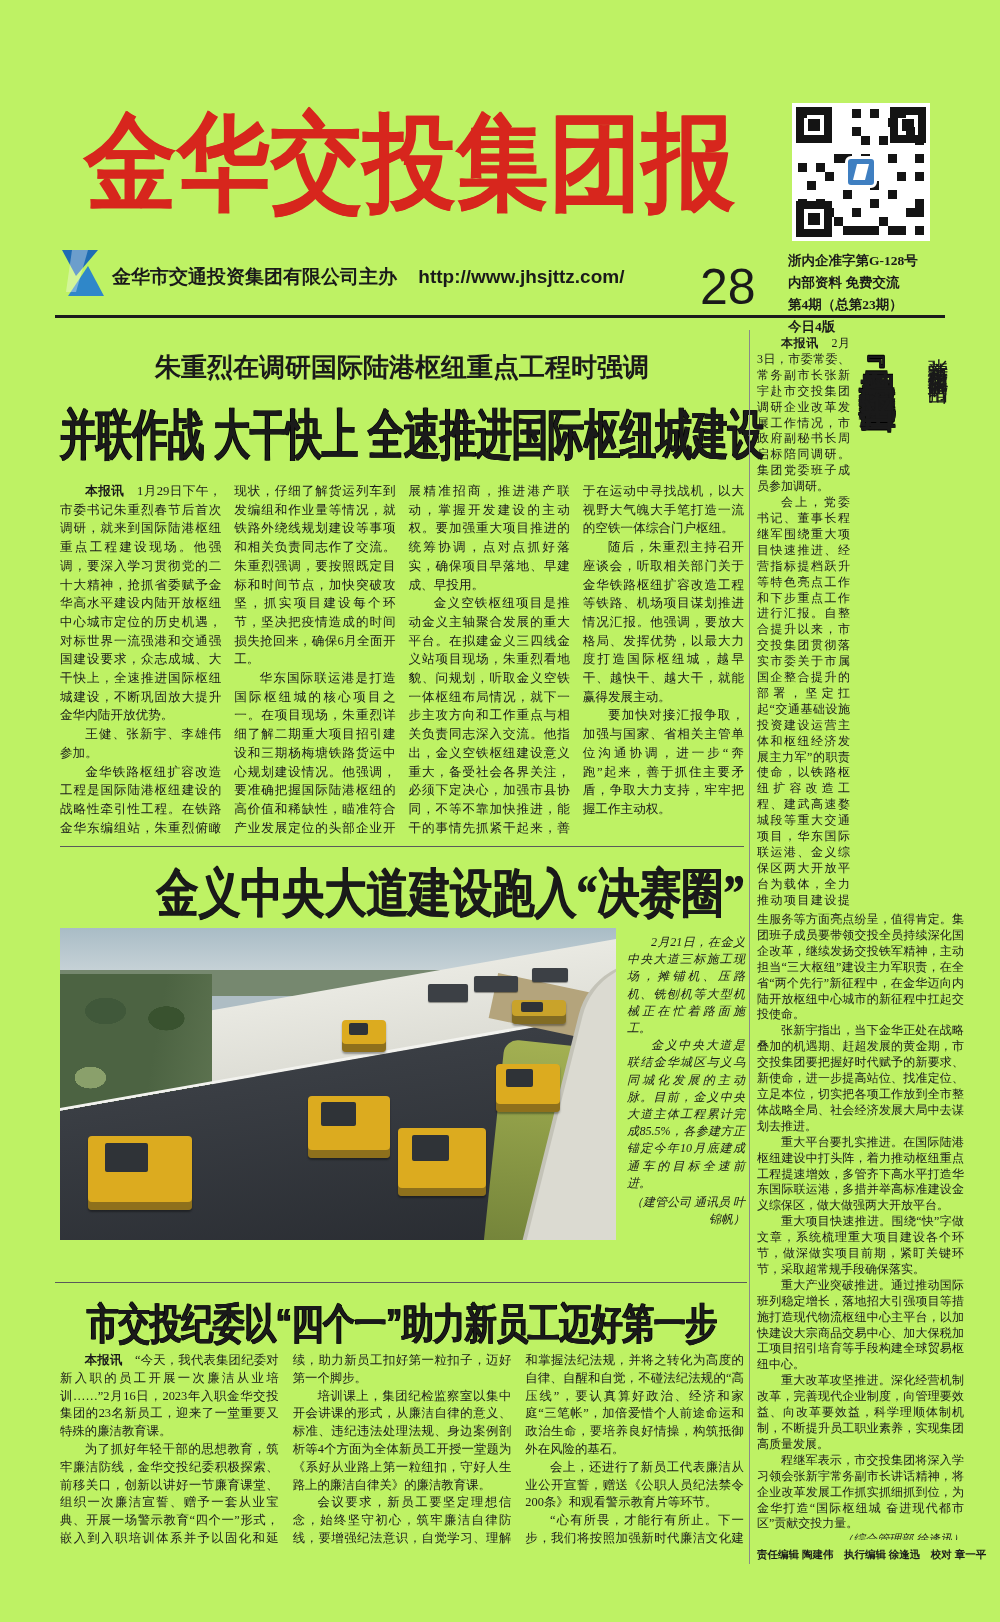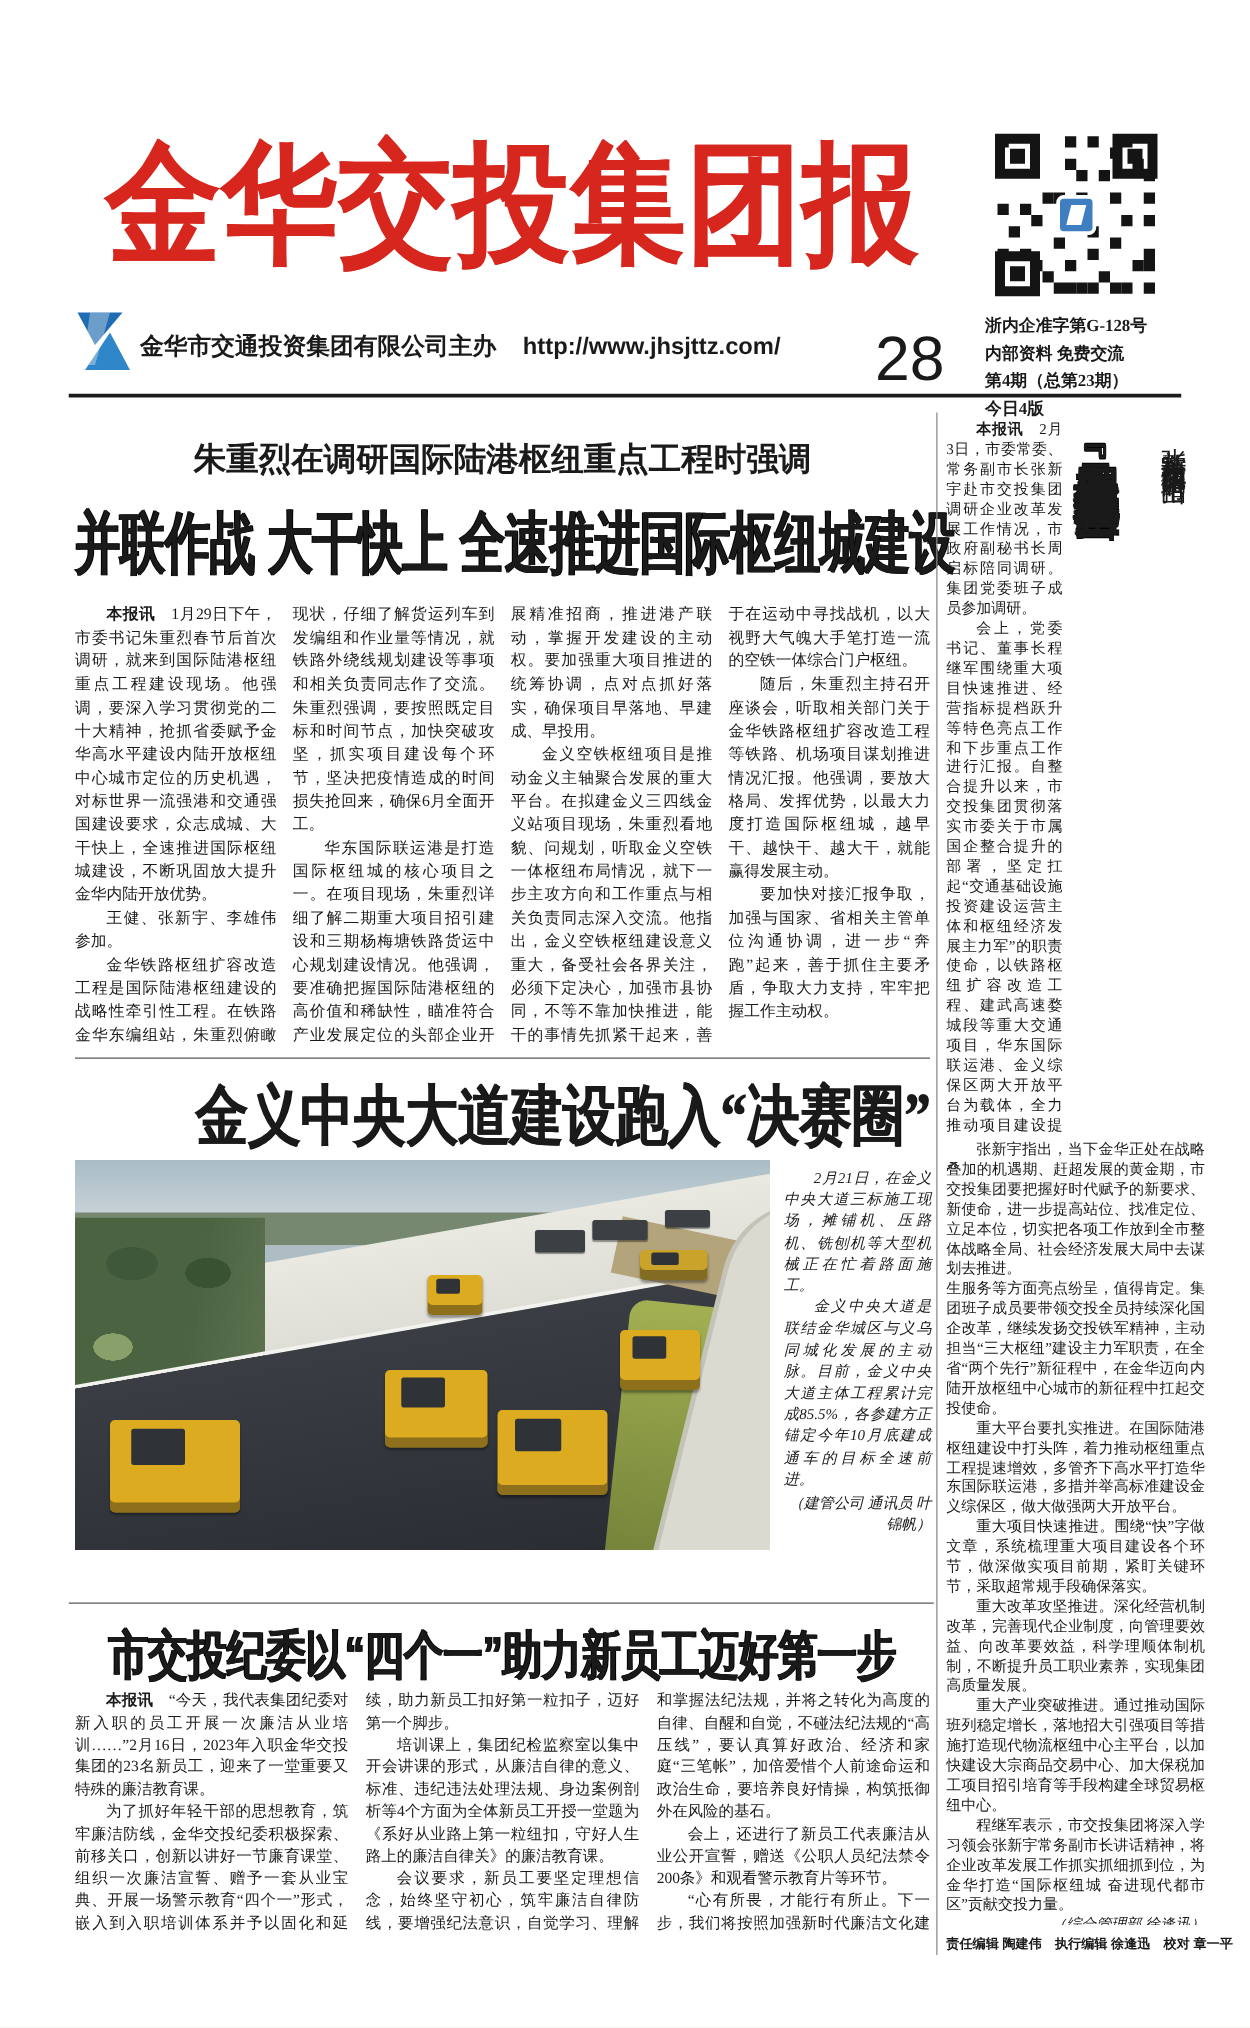--- a/index.html
+++ b/index.html
@@ -1,19 +1,19 @@
 <!DOCTYPE html>
 <html><head>
 <meta charset="utf-8">
 <style>
   * { margin:0; padding:0; box-sizing:border-box; }
   html,body { background:#e9e9e7; }
   .page {
     position:relative; width:1000px; height:1622px; margin:0 auto;
-    background:#ffffff; overflow:hidden; color:#1a1a1a;
+    background:#bef264; overflow:hidden; color:#1a1a1a;
     font-family:"Liberation Serif","DejaVu Serif",serif;
   }
   
   .masthead-title {
     position:absolute; left:84px; top:92px; width:665px;
     font-size:92px; font-weight:700; color:#d7261d;
     letter-spacing:1px; white-space:nowrap;
     transform:scale(1.0,1.15); transform-origin:left top;
     font-family:"Liberation Serif","DejaVu Serif",serif;
     text-shadow:1px 0 0 #d7261d;
@@ -245,25 +245,25 @@
   <div class="sidebar-col">
     <p><span class="dateline">本报讯　</span><span>2月3日，市委常委、常务副市长张新宇赴市交投集团调研企业改革发展工作情况，市政府副秘书长周启标陪同调研。集团党委班子成员参加调研。</span></p>
     <p>会上，党委书记、董事长程继军围绕重大项目快速推进、经营指标提档跃升等特色亮点工作和下步重点工作进行汇报。自整合提升以来，市交投集团贯彻落实市委关于市属国企整合提升的部署，坚定扛起“交通基础设施投资建设运营主体和枢纽经济发展主力军”的职责使命，以铁路枢纽扩容改造工程、建武高速婺城段等重大交通项目，华东国际联运港、金义综保区两大开放平台为载体，全力推动项目建设提速、产业集聚提档、平台能级提升。</p>
 
   </div>
 
   <div class="sidebar-headline">立足『四个推进』展现国企担当</div>
   <div class="sidebar-kicker">张新宇赴市交投集团调研时指出</div>
 
   <div class="sidebar-lower">
+    <p style="text-indent:0;">生服务等方面亮点纷呈，值得肯定。集团班子成员要带领交投全员持续深化国企改革，继续发扬交投铁军精神，主动担当“三大枢纽”建设主力军职责，在全省“两个先行”新征程中，在金华迈向内陆开放枢纽中心城市的新征程中扛起交投使命。</p>
     <p>张新宇指出，当下金华正处在战略叠加的机遇期、赶超发展的黄金期，市交投集团要把握好时代赋予的新要求、新使命，进一步提高站位、找准定位、立足本位，切实把各项工作放到全市整体战略全局、社会经济发展大局中去谋划去推进。</p>
-    <p style="text-indent:0;">生服务等方面亮点纷呈，值得肯定。集团班子成员要带领交投全员持续深化国企改革，继续发扬交投铁军精神，主动担当“三大枢纽”建设主力军职责，在全省“两个先行”新征程中，在金华迈向内陆开放枢纽中心城市的新征程中扛起交投使命。</p>
     <p>重大平台要扎实推进。在国际陆港枢纽建设中打头阵，着力推动枢纽重点工程提速增效，多管齐下高水平打造华东国际联运港，多措并举高标准建设金义综保区，做大做强两大开放平台。</p>
     <p>重大项目快速推进。围绕“快”字做文章，系统梳理重大项目建设各个环节，做深做实项目前期，紧盯关键环节，采取超常规手段确保落实。</p>
+    <p>重大产业突破推进。通过推动国际班列稳定增长，落地招大引强项目等措施打造现代物流枢纽中心主平台，以加快建设大宗商品交易中心、加大保税加工项目招引培育等手段构建全球贸易枢纽中心。</p>
     <p>重大改革攻坚推进。深化经营机制改革，完善现代企业制度，向管理要效益、向改革要效益，科学理顺体制机制，不断提升员工职业素养，实现集团高质量发展。</p>
-    <p>重大产业突破推进。通过推动国际班列稳定增长，落地招大引强项目等措施打造现代物流枢纽中心主平台，以加快建设大宗商品交易中心、加大保税加工项目招引培育等手段构建全球贸易枢纽中心。</p>
     <p>程继军表示，市交投集团将深入学习领会张新宇常务副市长讲话精神，将企业改革发展工作抓实抓细抓到位，为金华打造“国际枢纽城 奋进现代都市区”贡献交投力量。</p>
     <p class="byline">（综合管理部 徐逢迅）</p>
   </div>
 
   <div class="footer-editors">责任编辑 陶建伟　执行编辑 徐逢迅　校对 章一平</div>
 
 </div>
 
 </body></html>

